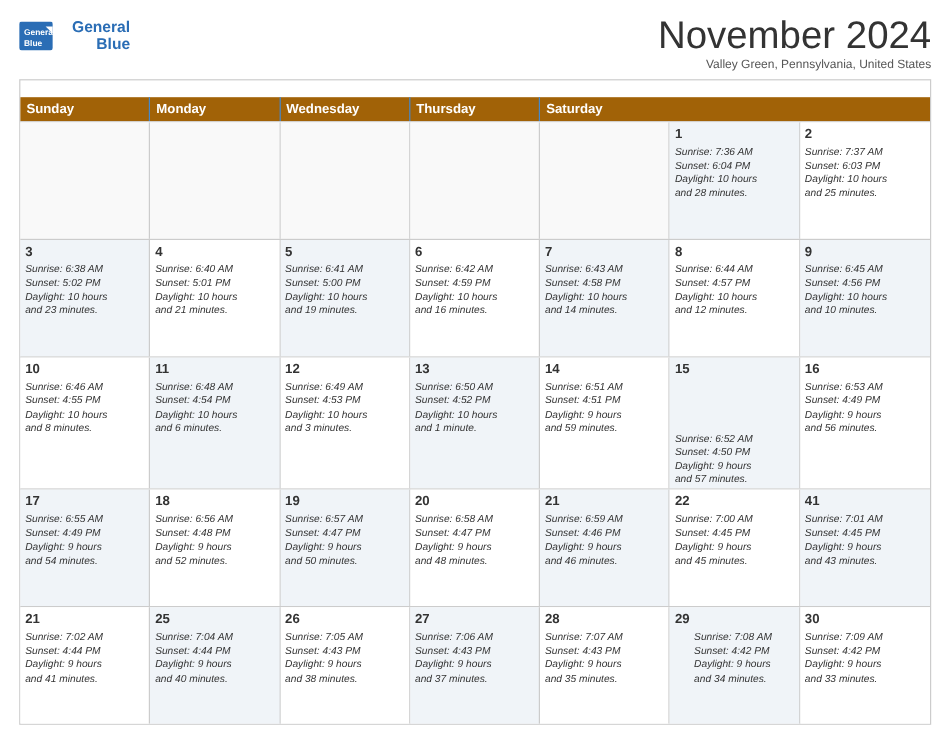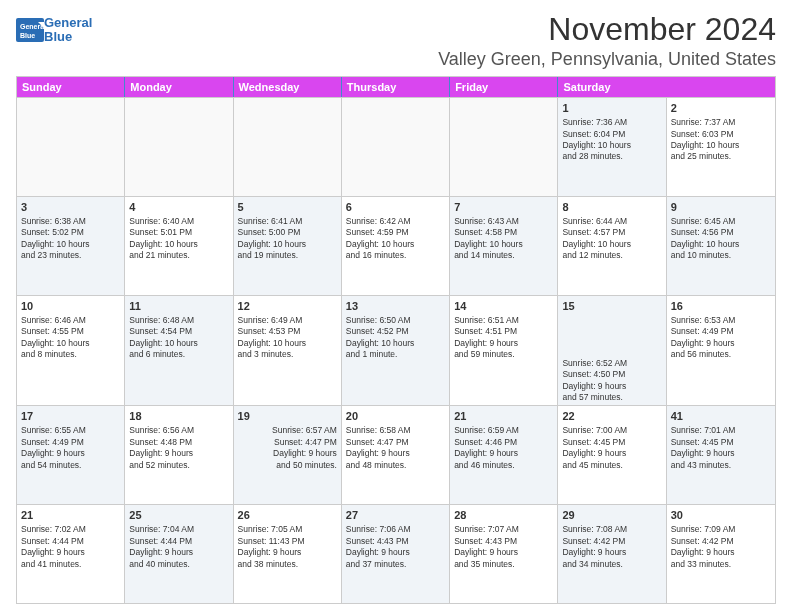--- a/index.html
+++ b/index.html
@@ -19,22 +19,23 @@
     }
     .header {
       display: flex;
       align-items: flex-start;
       justify-content: space-between;
       margin-bottom: 6px;
     }
     .logo {
       display: flex;
       align-items: center;
-      gap: 0;
+      gap: 16px;
       margin-top: 4px;
+      text-align: right;
     }
     .logo-text {
       font-size: 13px;
       font-weight: bold;
       line-height: 1.1;
       color: #333;
     }
     .logo-text span {
       color: #2a6db5;
     }
@@ -45,34 +46,35 @@
     .title-block {
       text-align: right;
     }
     .month-title {
       font-size: 32px;
       font-weight: normal;
       color: #333;
       line-height: 1.1;
     }
     .subtitle {
-      font-size: 18px;
+      font-size: 10px;
       color: #555;
       margin-top: 2px;
     }
     .calendar {
       flex: 1;
       display: flex;
       flex-direction: column;
       border: 1px solid #ccc;
     }
     .cal-header {
       display: grid;
       grid-template-columns: repeat(7, 1fr);
-      background: #d946ef;
+      background: #a16207;
+      margin-top: 14px;
     }
     .cal-header-cell {
       color: #fff;
       font-size: 11px;
       font-weight: bold;
       padding: 4px 5px;
       text-align: left;
       border-right: 1px solid #4488cc;
     }
     .cal-header-cell:last-child { border-right: none; }
@@ -103,20 +105,21 @@
       font-size: 11px;
       font-weight: bold;
       color: #333;
       display: block;
       margin-bottom: 1px;
     }
     .cell-info {
       font-size: 8.5px;
       color: #333;
       line-height: 1.35;
+      font-style: italic;
     }
   </style>
 </head>
 <body>
 
 <div class="page">
   <div class="header">
     <div class="logo">
       <svg class="logo-icon" viewBox="0 0 28 24">
         <rect x="0" y="0" width="28" height="24" fill="#2a6db5" rx="2"></rect>
@@ -136,21 +139,20 @@
       <div class="subtitle">Valley Green, Pennsylvania, United States</div>
     </div>
   </div>
 
   <div class="calendar">
     <div class="cal-header" id="cal-header">
         <div class="cal-header-cell">Sunday</div>
         <div class="cal-header-cell">Monday</div>
         <div class="cal-header-cell">Wednesday</div>
         <div class="cal-header-cell">Thursday</div>
-        <div class="cal-header-cell">Friday</div>
         <div class="cal-header-cell">Saturday</div>
       </div>
     <div class="cal-body" id="cal-body">
         <div class="cal-row">
           <div class="cal-cell empty"></div>
           <div class="cal-cell empty"></div>
           <div class="cal-cell empty"></div>
           <div class="cal-cell empty"></div>
           <div class="cal-cell empty"></div>
           <div class="cal-cell shaded">
@@ -280,21 +282,21 @@
           </div>
           <div class="cal-cell">
             <span class="day-num">18</span>
             <div class="cell-info" style="white-space: pre-line;">Sunrise: 6:56 AM
 Sunset: 4:48 PM
 Daylight: 9 hours
 and 52 minutes.</div>
           </div>
           <div class="cal-cell shaded">
             <span class="day-num">19</span>
-            <div class="cell-info" style="white-space: pre-line; text-align: right;">Sunrise: 6:57 AM
+            <div class="cell-info" style="white-space: pre-line;">Sunrise: 6:57 AM
 Sunset: 4:47 PM
 Daylight: 9 hours
 and 50 minutes.</div>
           </div>
           <div class="cal-cell">
             <span class="day-num">20</span>
             <div class="cell-info" style="white-space: pre-line;">Sunrise: 6:58 AM
 Sunset: 4:47 PM
 Daylight: 9 hours
 and 48 minutes.</div>
@@ -332,41 +334,41 @@
           <div class="cal-cell shaded">
             <span class="day-num">25</span>
             <div class="cell-info" style="white-space: pre-line;">Sunrise: 7:04 AM
 Sunset: 4:44 PM
 Daylight: 9 hours
 and 40 minutes.</div>
           </div>
           <div class="cal-cell">
             <span class="day-num">26</span>
             <div class="cell-info" style="white-space: pre-line;">Sunrise: 7:05 AM
-Sunset: 11:43 PM
+Sunset: 4:43 PM
 Daylight: 9 hours
 and 38 minutes.</div>
           </div>
           <div class="cal-cell shaded">
             <span class="day-num">27</span>
             <div class="cell-info" style="white-space: pre-line;">Sunrise: 7:06 AM
 Sunset: 4:43 PM
 Daylight: 9 hours
 and 37 minutes.</div>
           </div>
           <div class="cal-cell">
             <span class="day-num">28</span>
             <div class="cell-info" style="white-space: pre-line;">Sunrise: 7:07 AM
 Sunset: 4:43 PM
 Daylight: 9 hours
 and 35 minutes.</div>
           </div>
           <div class="cal-cell shaded">
             <span class="day-num">29</span>
-            <div class="cell-info" style="white-space: pre-line;">Sunrise: 7:08 AM
+            <div class="cell-info" style="white-space: pre-line; margin-left: 16px;">Sunrise: 7:08 AM
 Sunset: 4:42 PM
 Daylight: 9 hours
 and 34 minutes.</div>
           </div>
           <div class="cal-cell">
             <span class="day-num">30</span>
             <div class="cell-info" style="white-space: pre-line;">Sunrise: 7:09 AM
 Sunset: 4:42 PM
 Daylight: 9 hours
 and 33 minutes.</div>

